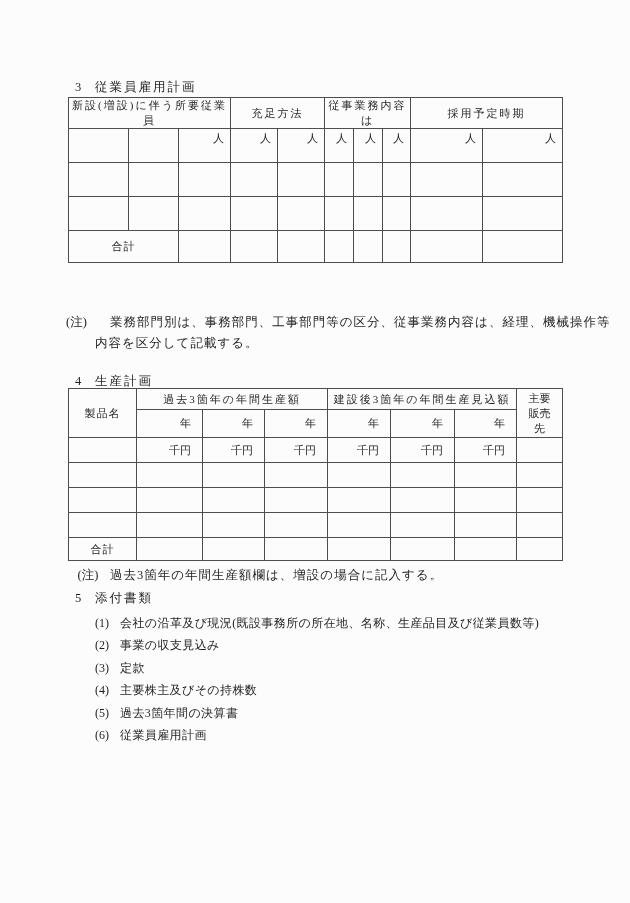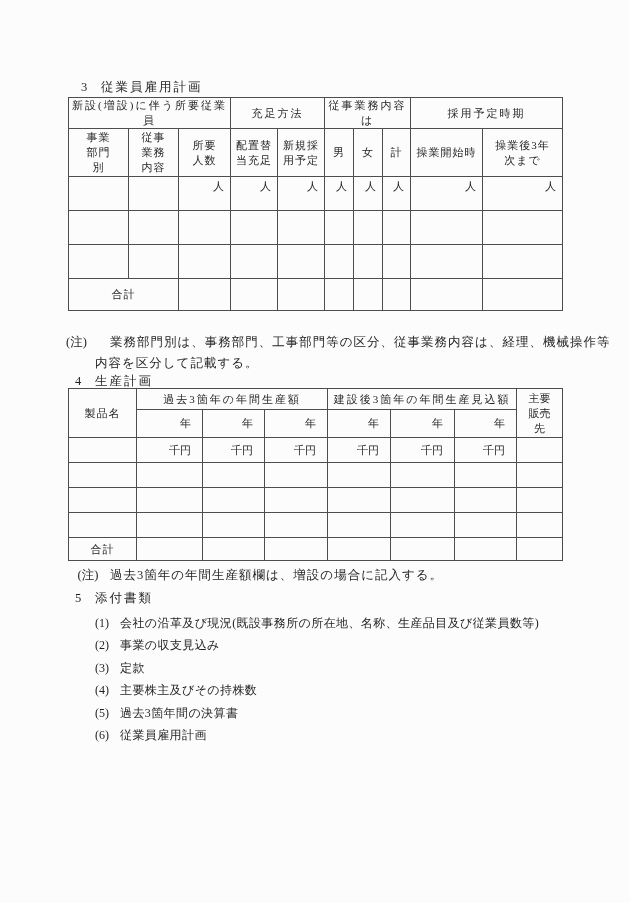--- a/index.html
+++ b/index.html
@@ -36,21 +36,21 @@
 
   .attach-list{position:absolute;left:95px;top:612px;}
   .list-item{display:block;height:22.4px;line-height:22.4px;font-size:12px;letter-spacing:0.4px;white-space:nowrap;}
   .item-num{display:inline-block;width:25px;letter-spacing:0;}
 </style>
 </head>
 <body>
 
 <div class="page">
 
-  <div class="sec-heading" style="left:81px;top:79px;">
+  <div class="sec-heading" style="left:75px;top:79px;">
     <span class="sec-num">3</span><span>従業員雇用計画</span>
   </div>
 
   <table style="left:68px;top:97px;width:495px;padding-left:10px;">
     <colgroup>
       <col style="width:60px">
         <col style="width:50px">
         <col style="width:52px">
       <col style="width:47px">
         <col style="width:47px">
@@ -60,40 +60,20 @@
       <col style="width:72px">
         <col style="width:80px">
     </colgroup>
     <tbody>
         <tr class="group-row" style="height:30px;">
       <td colspan="3">新設(増設)に伴う所要従業員</td>
       <td colspan="2">充足方法</td>
       <td colspan="3">従事業務内容は</td>
       <td colspan="2">採用予定時期</td>
     </tr>
-    <tr style="height:48px;">
-      <td class="pre">事業
-部門
-別</td>
-      <td class="pre">従事
-業務
-内容</td>
-      <td class="pre">所要
-人数</td>
-      <td class="pre">配置替
-当充足</td>
-      <td class="pre">新規採
-用予定</td>
-      <td>男</td>
-      <td>女</td>
-      <td>計</td>
-      <td>操業開始時</td>
-      <td class="pre">操業後3年
-次まで</td>
-    </tr>
     <tr style="height:34px;">
       <td></td>
       <td></td>
       <td class="unit">人</td>
       <td class="unit">人</td>
       <td class="unit">人</td>
       <td class="unit">人</td>
       <td class="unit">人</td>
       <td class="unit">人</td>
       <td class="unit">人</td>
@@ -130,21 +110,21 @@
           <td></td>
           <td></td>
           <td></td>
           <td></td>
           <td></td>
           <td></td>
     </tr>
   </tbody>
     </table>
 
-  <div class="note" style="left:66px;top:312px;margin-top:20px;">
+  <div class="note" style="left:66px;top:312px;">
     <div><span class="note-mark">(注)</span><span>業務部門別は、事務部門、工事部門等の区分、従事業務内容は、経理、機械操作等</span></div>
     <div class="note-indent">内容を区分して記載する。</div>
   </div>
 
   <div class="sec-heading" style="left:75px;top:373px;">
     <span class="sec-num">4</span><span>生産計画</span>
   </div>
 
   <table style="left:68px;top:388px;width:495px;">
     <colgroup>

